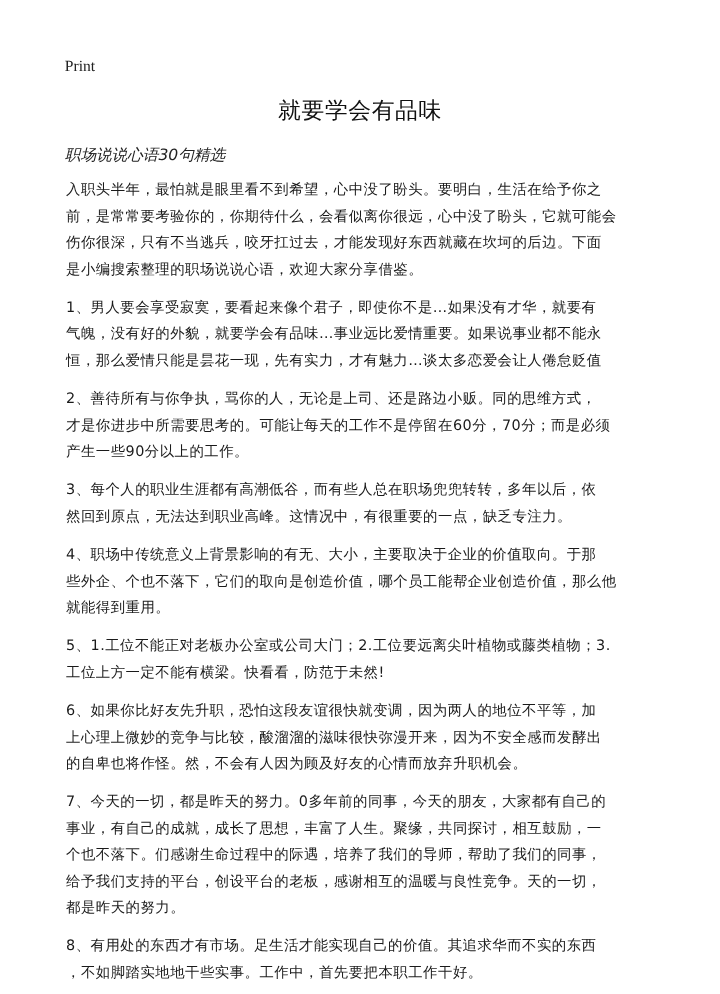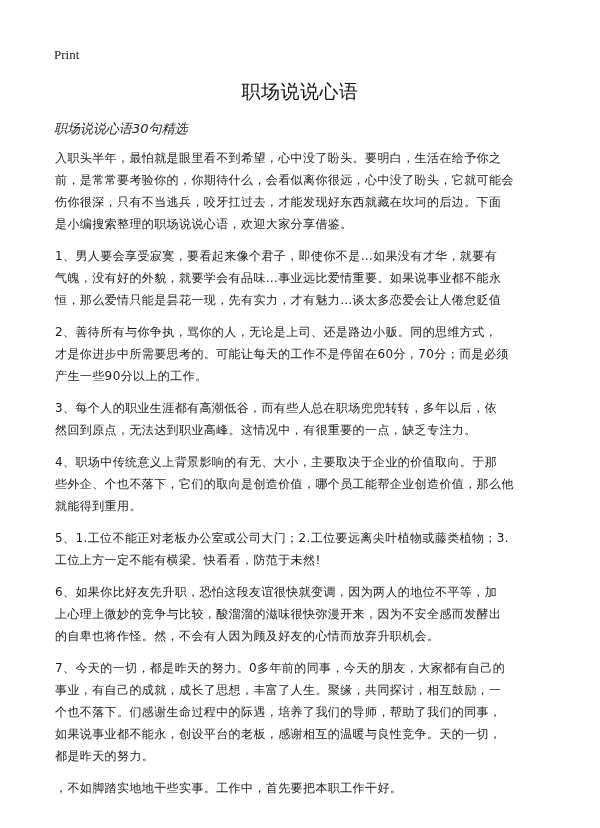--- a/index.html
+++ b/index.html
@@ -23,21 +23,21 @@
     .line {
       font-size: 12px; line-height: 22px; height: 22px; white-space: nowrap;
       color: #1a1a1a; letter-spacing: 0.4px;
     }
   </style>
 </head>
 <body>
 
 <div>
   <div class="print">Print</div>
-  <div class="title">职场说说心语</div>
+  <div class="title">就要学会有品味</div>
   <div class="subtitle">职场说说心语30句精选</div>
 
   <div class="content">
     <div class="para">
       <div class="line">入职头半年，最怕就是眼里看不到希望，心中没了盼头。要明白，生活在给予你之</div>
       <div class="line">前，是常常要考验你的，你期待什么，会看似离你很远，心中没了盼头，它就可能会</div>
       <div class="line">伤你很深，只有不当逃兵，咬牙扛过去，才能发现好东西就藏在坎坷的后边。下面</div>
       <div class="line">是小编搜索整理的职场说说心语，欢迎大家分享借鉴。</div>
     </div>
     <div class="para">
@@ -65,20 +65,21 @@
     </div>
     <div class="para">
       <div class="line">6、如果你比好友先升职，恐怕这段友谊很快就变调，因为两人的地位不平等，加</div>
       <div class="line">上心理上微妙的竞争与比较，酸溜溜的滋味很快弥漫开来，因为不安全感而发酵出</div>
       <div class="line">的自卑也将作怪。然，不会有人因为顾及好友的心情而放弃升职机会。</div>
     </div>
     <div class="para">
       <div class="line">7、今天的一切，都是昨天的努力。0多年前的同事，今天的朋友，大家都有自己的</div>
       <div class="line">事业，有自己的成就，成长了思想，丰富了人生。聚缘，共同探讨，相互鼓励，一</div>
       <div class="line">个也不落下。们感谢生命过程中的际遇，培养了我们的导师，帮助了我们的同事，</div>
-      <div class="line">如果说事业都不能永，创设平台的老板，感谢相互的温暖与良性竞争。天的一切，</div>
+      <div class="line">给予我们支持的平台，创设平台的老板，感谢相互的温暖与良性竞争。天的一切，</div>
       <div class="line">都是昨天的努力。</div>
     </div>
     <div class="para">
+      <div class="line">8、有用处的东西才有市场。足生活才能实现自己的价值。其追求华而不实的东西</div>
       <div class="line">，不如脚踏实地地干些实事。工作中，首先要把本职工作干好。</div>
     </div>
   </div>
 </div>
 
 </body></html>

